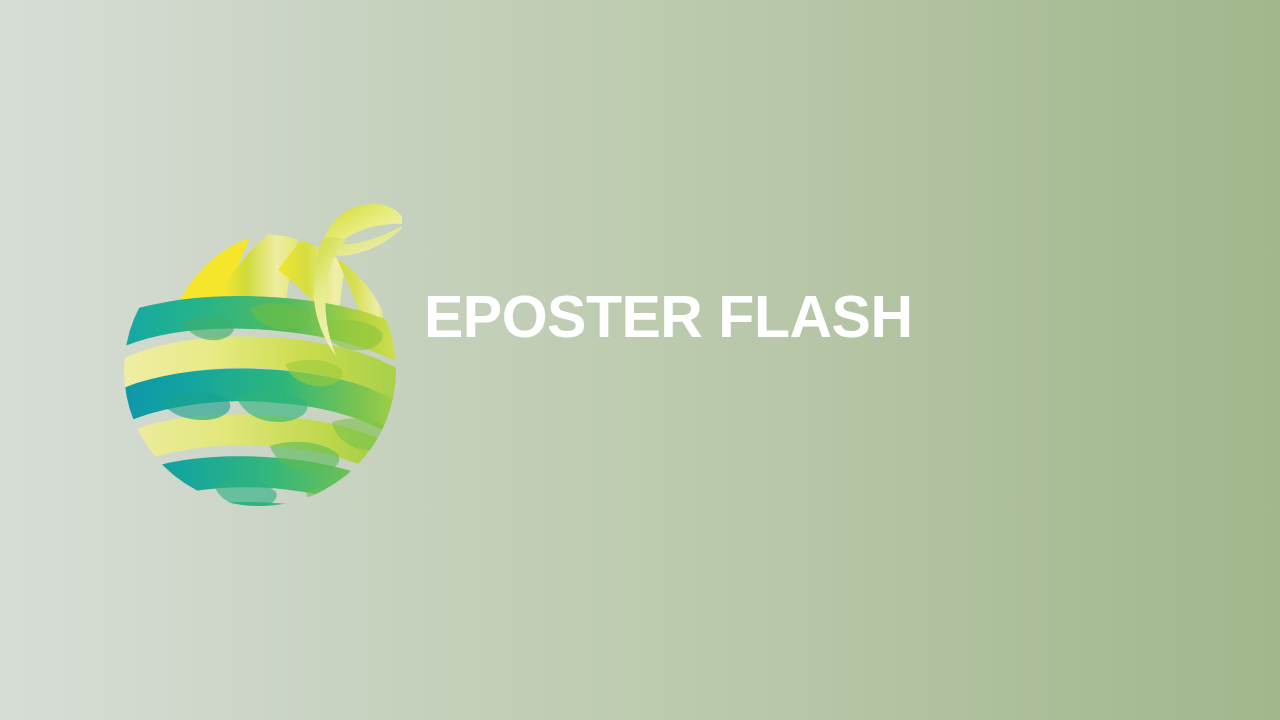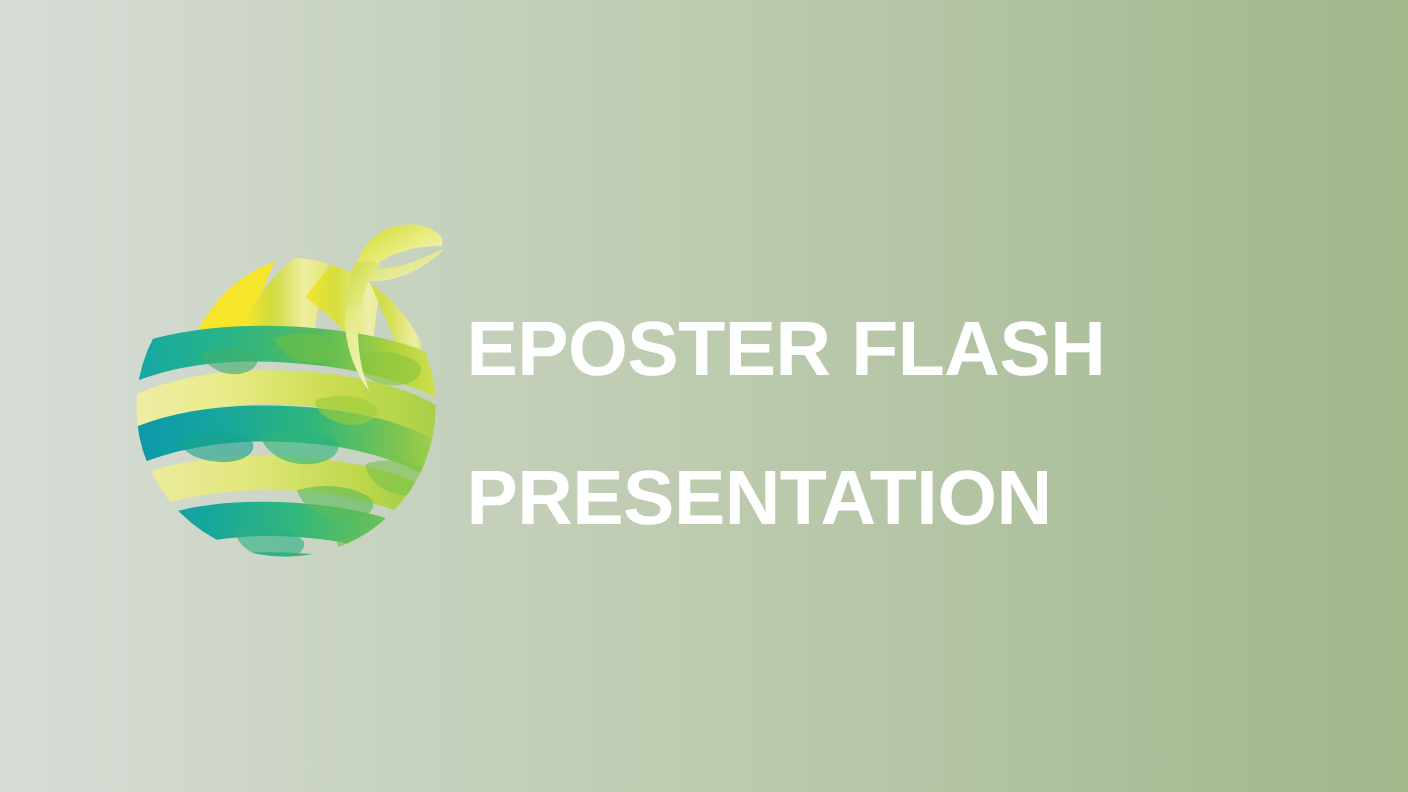--- a/index.html
+++ b/index.html
@@ -62,21 +62,21 @@
   .title-block {
     position: absolute;
     left: 424px;
     top: 250px;
     width: 800px;
   }
   .title-line {
     color: #ffffff;
     font-family: "Liberation Sans", sans-serif;
     font-weight: bold;
-    font-size: 70px;
+    font-size: 59px;
     line-height: 135px;
     letter-spacing: -0.5px;
     white-space: nowrap;
     margin: 0;
     padding: 0;
   }
 </style>
 </head>
 <body>
 
@@ -229,17 +229,16 @@
                    C 222 54 256 46 288 28 Z" fill="url(#gLeaf)" opacity="0.85"></path>
           <path d="M 204 44 C 198 60 194 82 196 104 C 198 124 206 144 218 160
                    C 210 140 206 118 208 96 C 210 74 216 56 228 44
                    C 220 40 210 40 204 44 Z" fill="url(#gStem)"></path>
         </g>
       </svg>
     </div>
 
     <div class="title-block">
       <div class="title-line">EPOSTER FLASH</div>
-      <div class="title-line">PRESENTATION</div>
     </div>
 
   </div>
 </div>
 
 </body></html>

